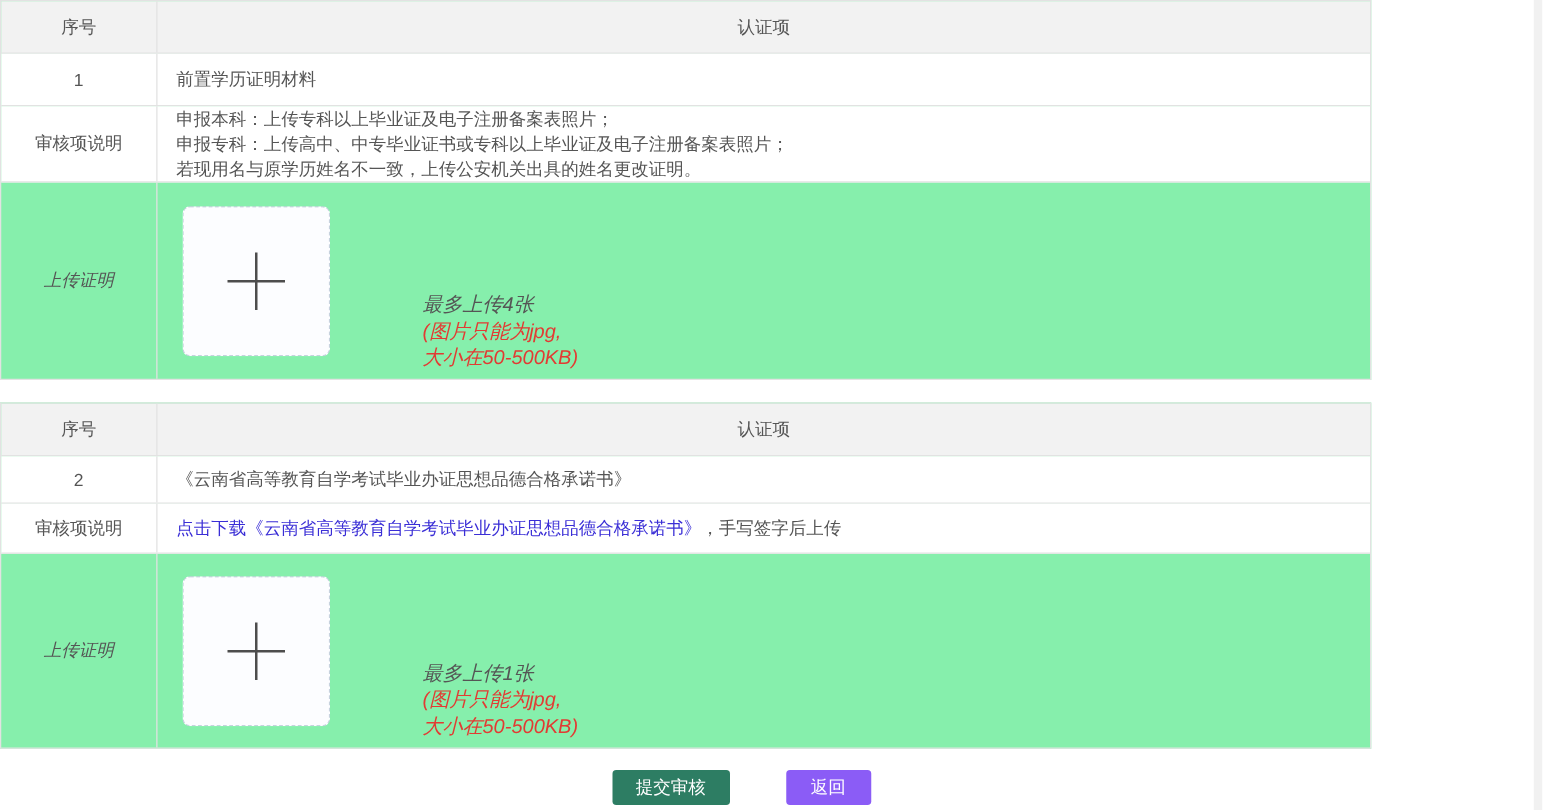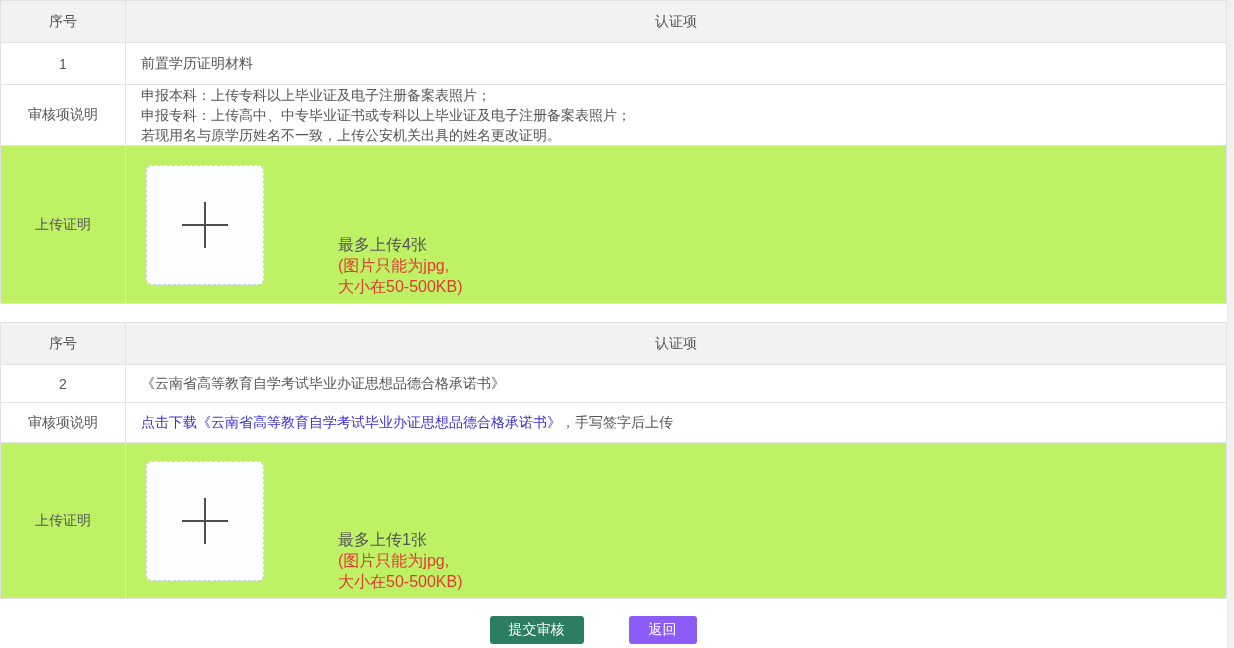--- a/index.html
+++ b/index.html
@@ -11,27 +11,27 @@
     font-size: 14px;
     position: relative;
     overflow: hidden;
   }
   .content { width: 1227px; }
   .scroll-strip {
     position: absolute; top: 0; right: 0; width: 7px; height: 648px;
     background: #f1f1f1;
   }
   .tbl {
-    width: 1227px;
+    width: 1097px;
     border: 1px solid #e2e2e2;
-    background: #bef264;
+    background: #86efac;
   }
   .tbl + .tbl { margin-top: 18px; }
   .row { display: flex; border-bottom: 1px solid #e2e2e2; }
-  .row:last-child { border-bottom: none; }
+  .row:last-child { border-bottom: none; font-style: italic; }
   .cell { display: flex; align-items: center; }
   .c1 {
     width: 125px; min-width: 125px;
     justify-content: center; text-align: center;
     border-right: 1px solid #e2e2e2;
   }
   .c2 { flex: 1; padding-left: 15px; }
   .header-row { background: #f2f2f2; height: 42px; }
   .header-row .c2 { justify-content: center; padding-left: 0; }
   .index-row { height: 42px; background: #ffffff; }

